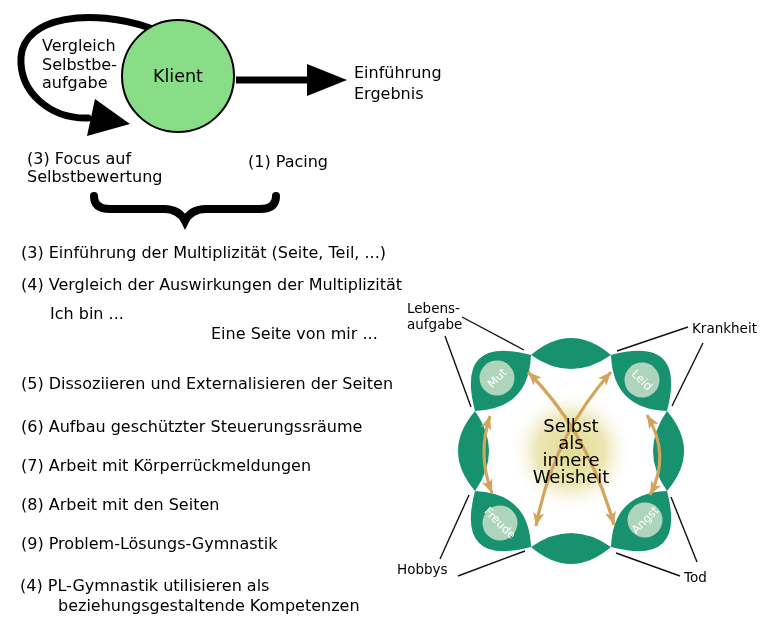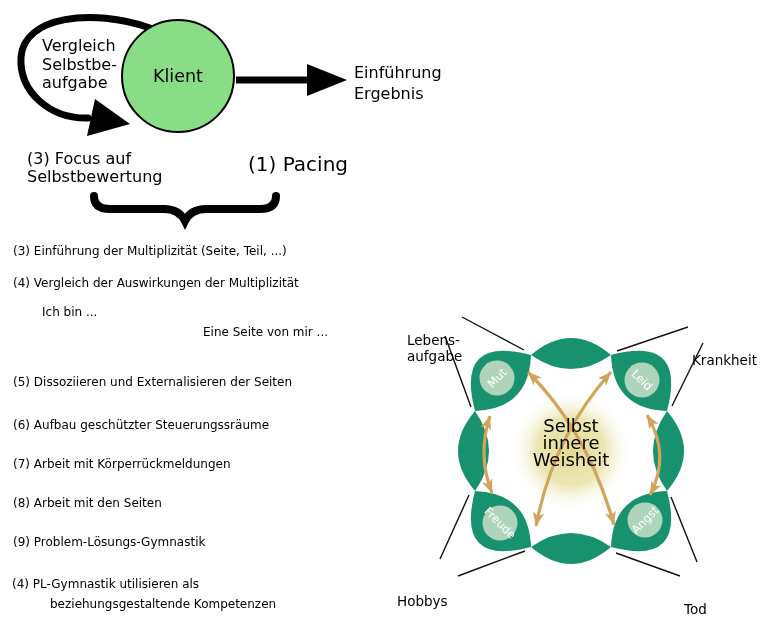--- a/index.html
+++ b/index.html
@@ -4,27 +4,27 @@
 <style>
   html,body{margin:0;padding:0;}
   body{
     width:765px;height:625px;position:relative;background:#ffffff;
     font-family:"DejaVu Sans","Liberation Sans",sans-serif;color:#000;
     overflow:hidden;
   }
   svg{position:absolute;left:0;top:0;}
   .t{position:absolute;white-space:nowrap;line-height:1.18;}
   .t span{display:block;}
-  .list-item{font-size:12px;}
+  .list-item{font-size:16px;margin-left:8px;}
   .loop-label{left:42px;top:37px;font-size:16px;line-height:18.5px;}
   .client-label{left:128px;top:66px;width:100px;text-align:center;font-size:17.5px;}
   .result-label{left:354px;top:62px;font-size:16px;line-height:21px;}
   .focus-label{left:27px;top:150px;font-size:16px;line-height:17.5px;}
-  .pacing-label{left:248px;top:153px;font-size:20px;}
-  .flower-label{font-size:13.5px;line-height:16px;margin-top:32px;}
+  .pacing-label{left:248px;top:153px;font-size:16px;}
+  .flower-label{font-size:13.5px;line-height:16px;}
   .center-label{left:511px;top:417px;width:120px;text-align:center;font-size:18px;line-height:17px;}
   .badge-label{
     font-size:11.5px;color:#ffffff;transform-origin:center;
     position:absolute;white-space:nowrap;
   }
   .petal{fill:#18926e;}
   .badge{fill:#aed4bc;}
   .goldline{stroke:#d2a45c;stroke-width:3.2;fill:none;}
   .ptr{stroke:#111111;stroke-width:1.4;}
   .blk{stroke:#000000;fill:none;}
@@ -132,20 +132,21 @@
 <div class="t flower-label" style="left:407px;top:300px;">
   <span>Lebens-</span>
   <span>aufgabe</span>
 </div>
 <div class="t flower-label" style="left:692px;top:320px;">Krankheit</div>
 <div class="t flower-label" style="left:397px;top:561px;">Hobbys</div>
 <div class="t flower-label" style="left:684px;top:569px;">Tod</div>
 
 <div class="t center-label">
   <span>Selbst</span>
+  <span>als</span>
   <span>innere</span>
   <span>Weisheit</span>
 </div>
 
 <div class="badge-label" style="left:497px;top:378px;transform:translate(-50%,-50%) rotate(-45deg);">Mut</div>
 <div class="badge-label" style="left:642px;top:380px;transform:translate(-50%,-50%) rotate(45deg);">Leid</div>
 <div class="badge-label" style="left:500px;top:523px;transform:translate(-50%,-50%) rotate(45deg);">Freude</div>
 <div class="badge-label" style="left:645px;top:520px;transform:translate(-50%,-50%) rotate(-45deg);">Angst</div>
 
 </body></html>

